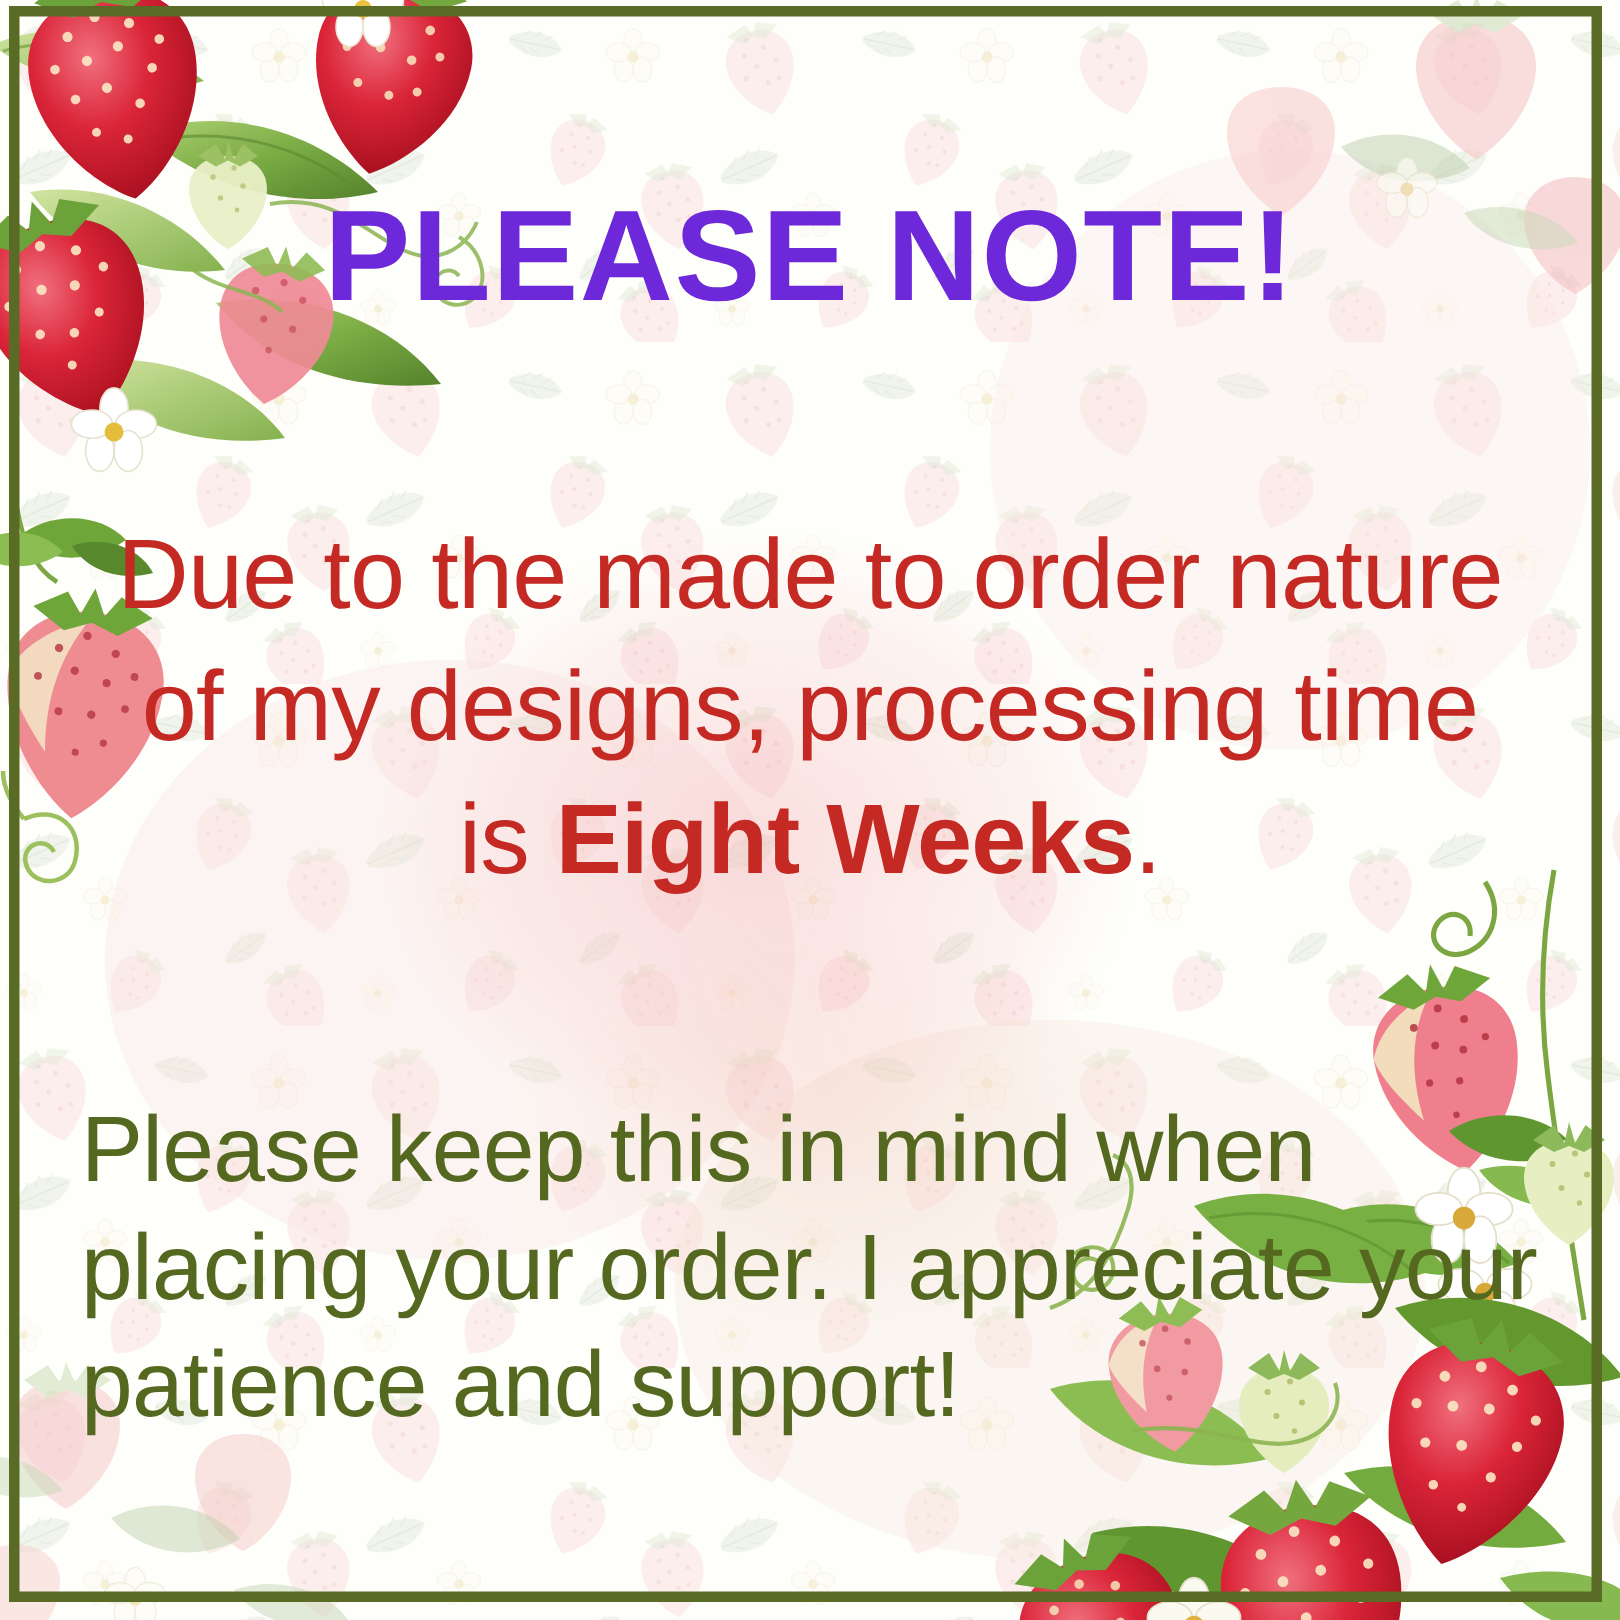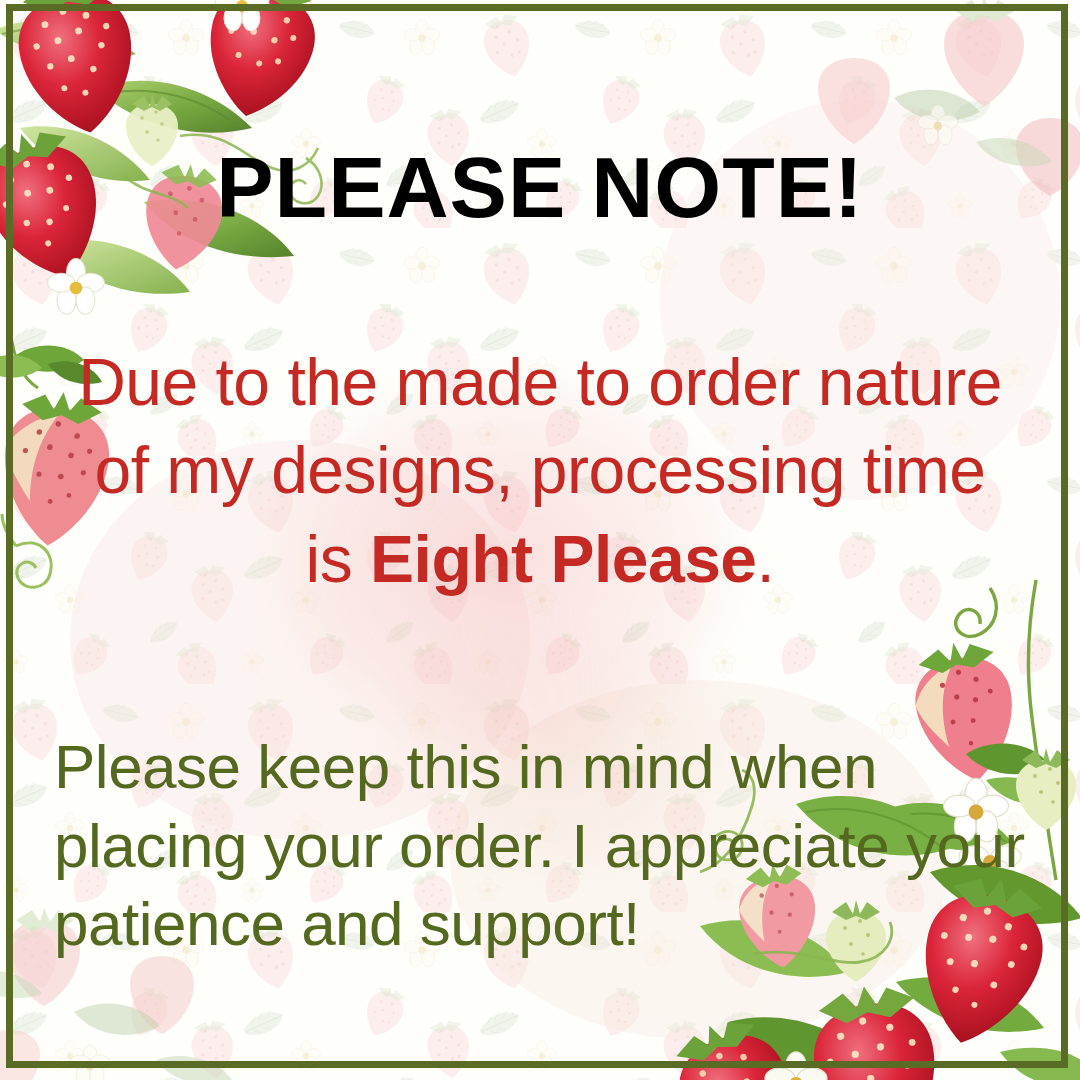--- a/index.html
+++ b/index.html
@@ -65,30 +65,30 @@
   
   .content {
     position: absolute;
     inset: 0;
     z-index: 4;
     display: flex;
     flex-direction: column;
     align-items: center;
   }
   .heading {
-    margin: 16px;
+    margin: 0;
     position: absolute;
     top: 128px;
     left: 0; right: 0;
     text-align: center;
     font-family: "Liberation Sans", sans-serif;
     font-weight: 700;
     font-size: 86px;
     letter-spacing: 1px;
-    color: #000000;
+    color: #6d28d9;
     line-height: 1;
   }
   .para-red {
     position: absolute;
     top: 272px;
     left: 78px; right: 78px;
     text-align: center;
     font-family: "Liberation Sans", sans-serif;
     font-weight: 400;
     font-size: 66px;
@@ -582,20 +582,20 @@
         </g>
         <circle cx="0" cy="0" r="4.4" fill="#ead79c"></circle>
       </g>
     </svg>
   </div>
 
   <div class="content">
 
     <h1 class="heading">PLEASE NOTE!</h1>
 
-    <p class="para-red"><span>Due to the made to order nature of my designs, processing time is </span><span class="strong">Eight Please</span><span>.</span></p>
+    <p class="para-red"><span>Due to the made to order nature of my designs, processing time is </span><span class="strong">Eight Weeks</span><span>.</span></p>
 
     <p class="para-green">Please keep this in mind when placing your order. I appreciate your patience and support!</p>
   </div>
 
   <div class="frame"></div>
 
 </div>
 
 </body></html>

